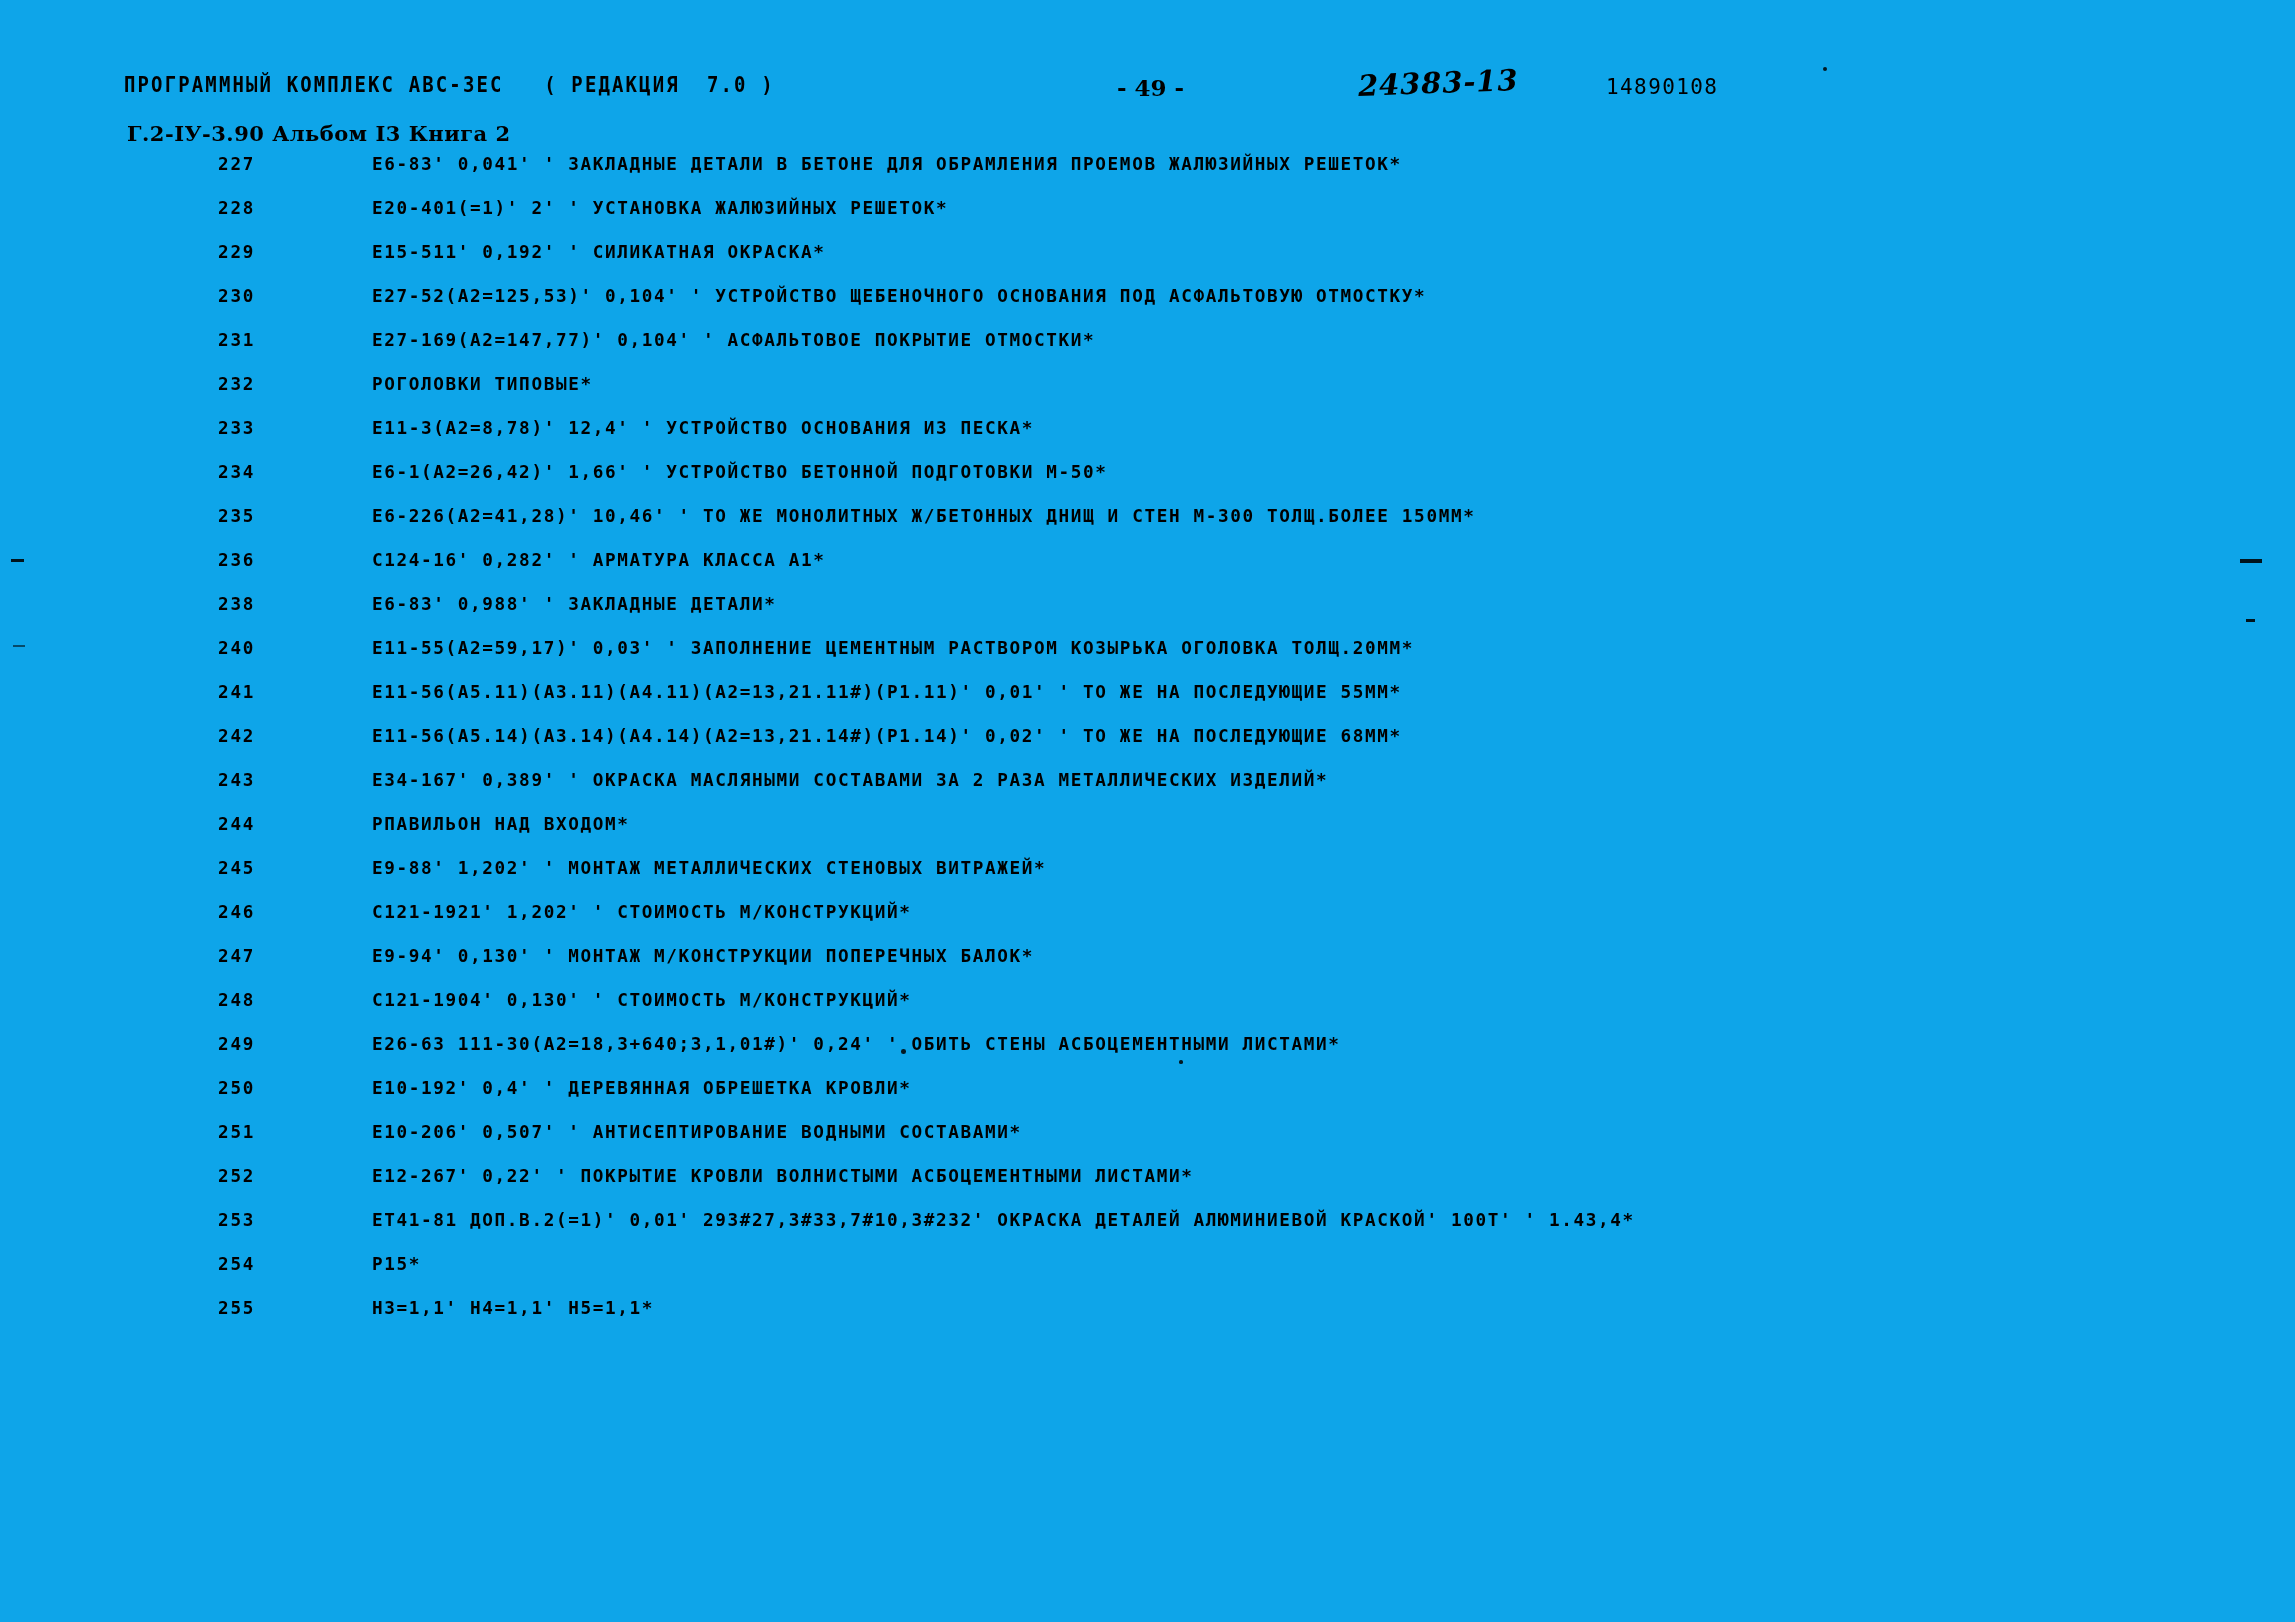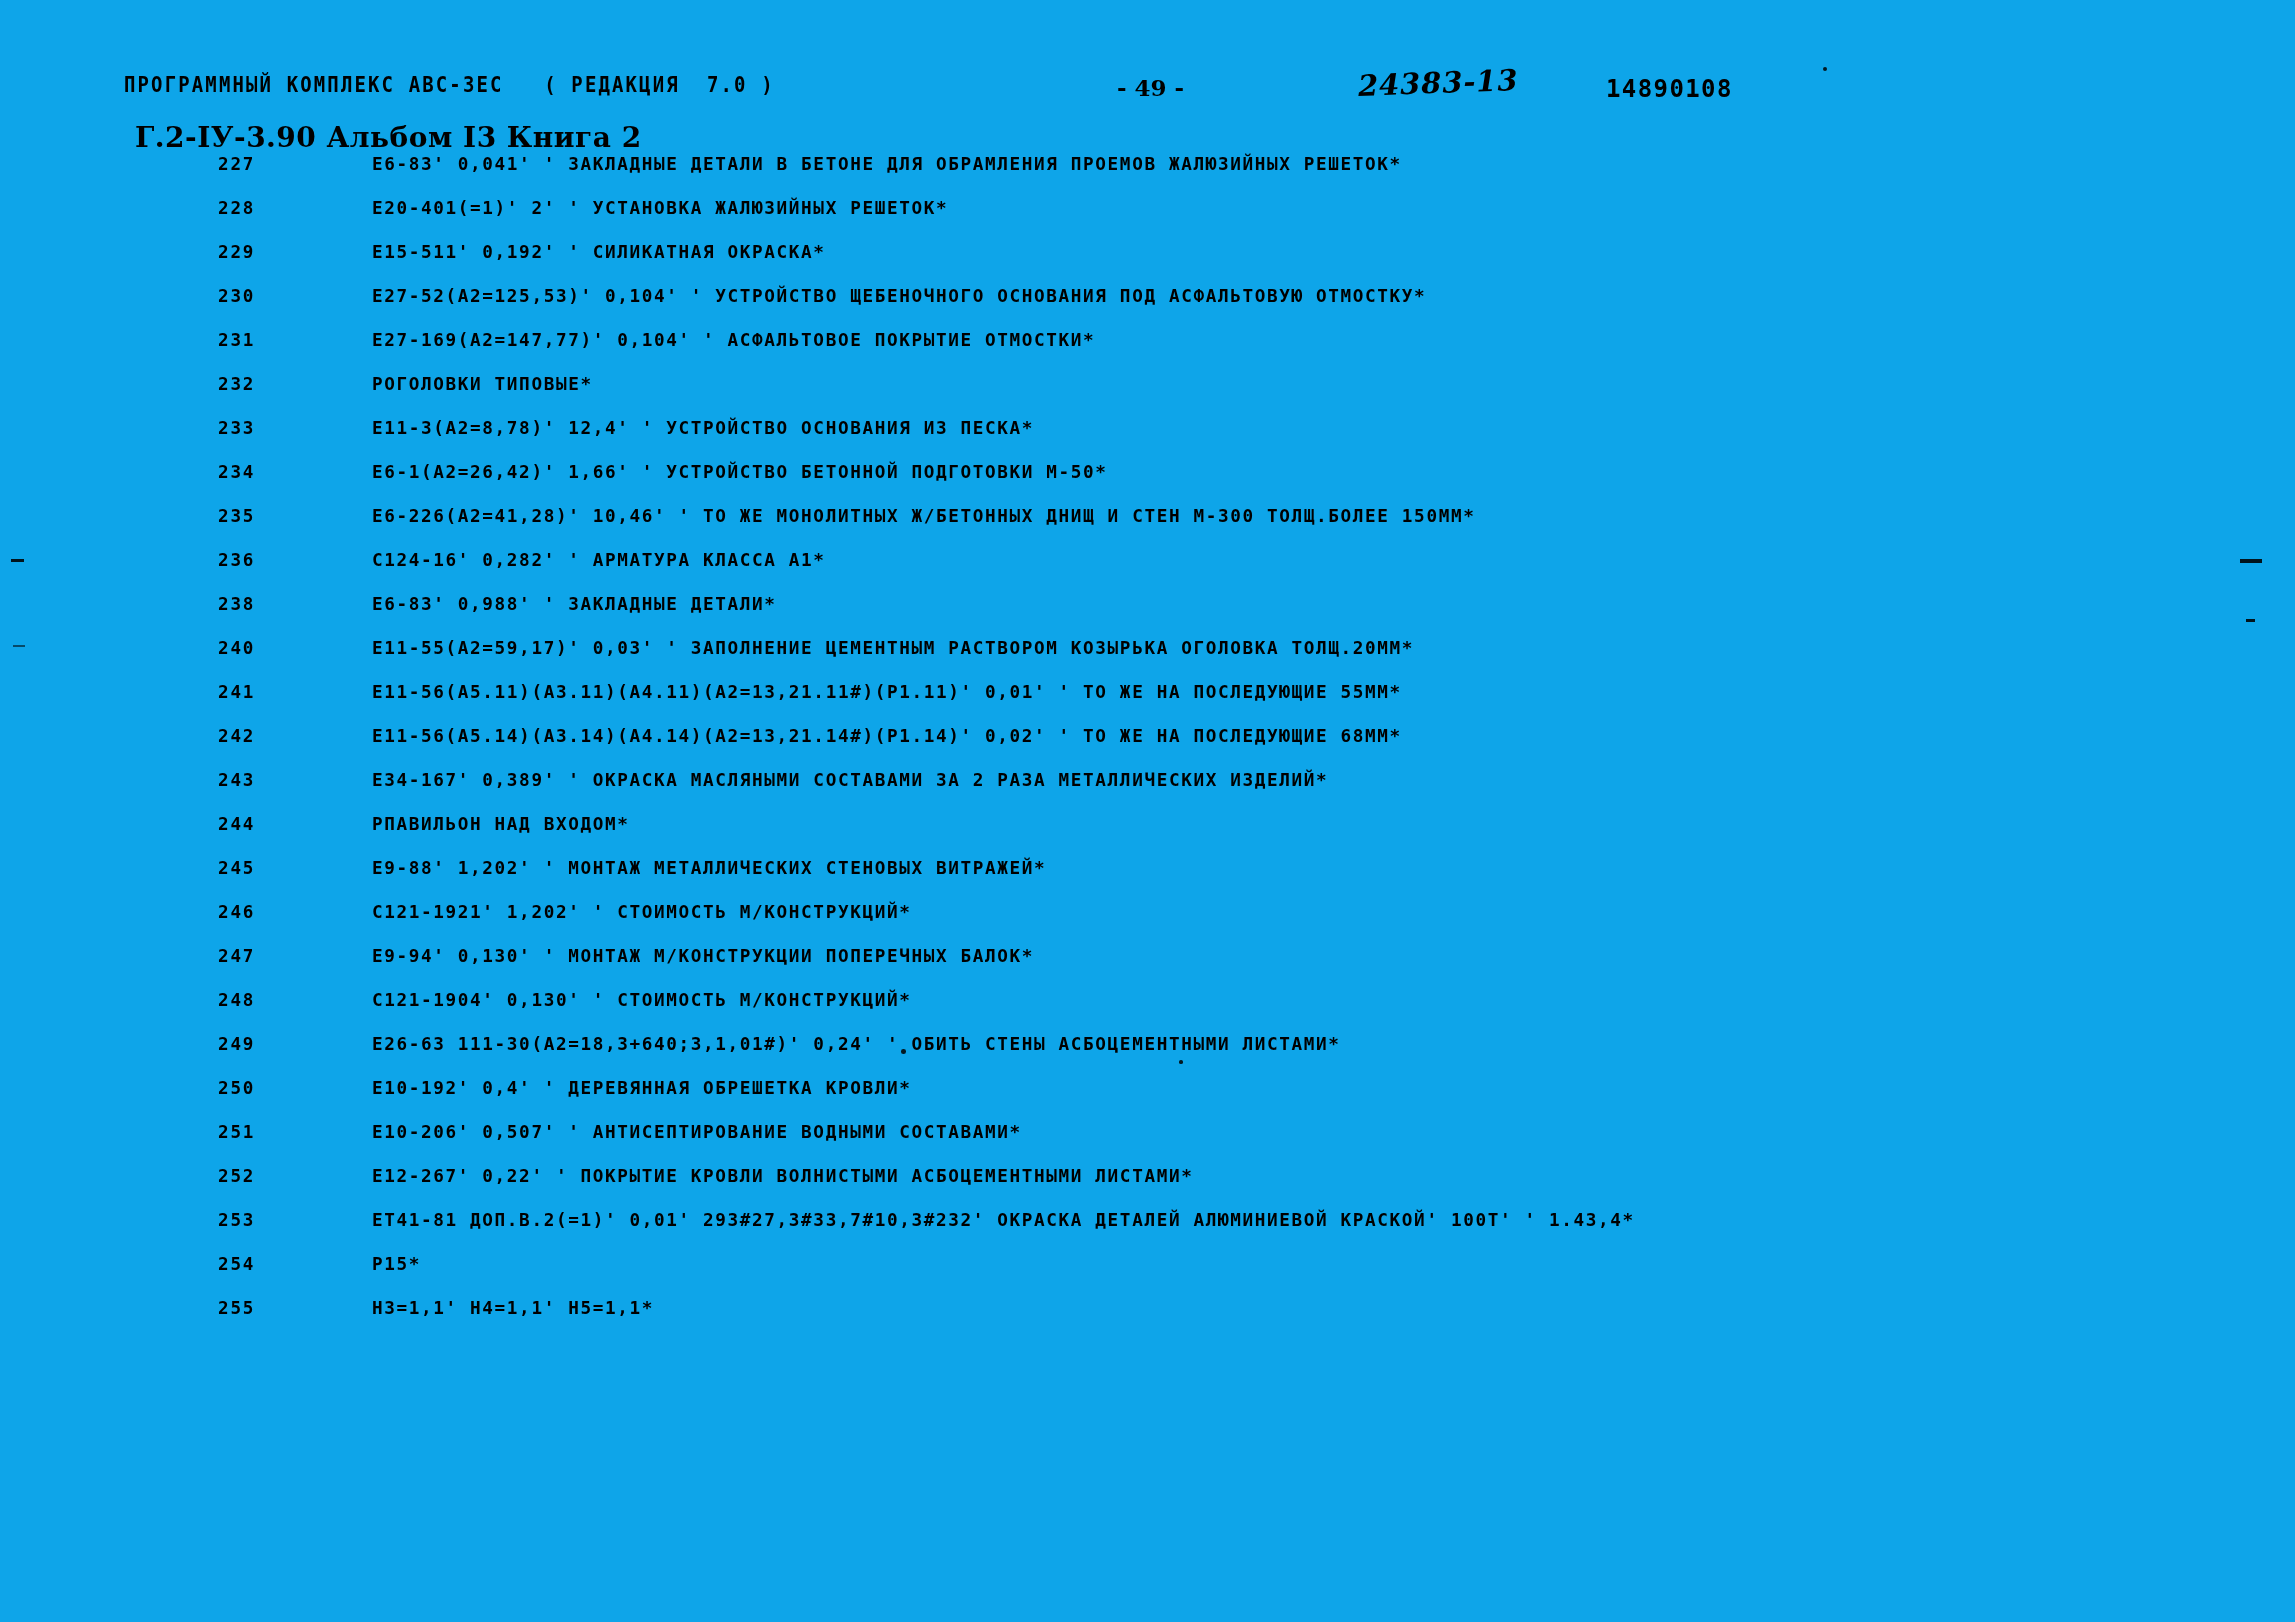--- a/index.html
+++ b/index.html
@@ -34,24 +34,24 @@
     top: 73px;
     font-size: 20.4px;
     letter-spacing: 2.3px;
     font-weight: 700;
     white-space: pre;
     transform: scaleX(0.93);
     transform-origin: left top;
   }
   .hdr-album {
     position: absolute;
-    left: 135px;
+    left: 127px;
     top: 121px;
     font-family: "DejaVu Serif", "Liberation Serif", serif;
-    font-size: 28px;
+    font-size: 21px;
     font-weight: 700;
     letter-spacing: 0.5px;
     white-space: pre;
   }
   .hdr-pageno {
     position: absolute;
     left: 1117px;
     top: 74px;
     font-family: "DejaVu Serif", "Liberation Serif", serif;
     font-size: 23px;
@@ -69,22 +69,22 @@
     font-style: italic;
     letter-spacing: 0.9px;
     white-space: pre;
     transform: rotate(-2.2deg);
     transform-origin: left center;
   }
   .hdr-stamp {
     position: absolute;
     left: 1606px;
     top: 75px;
-    font-size: 24px;
-    font-weight: 700;
+    font-size: 21px;
+    font-weight: 400;
     letter-spacing: 1.4px;
     white-space: pre;
   }
 
   
   .listing {
     position: absolute;
     left: 0;
     top: 153px;
     width: 2295px;

